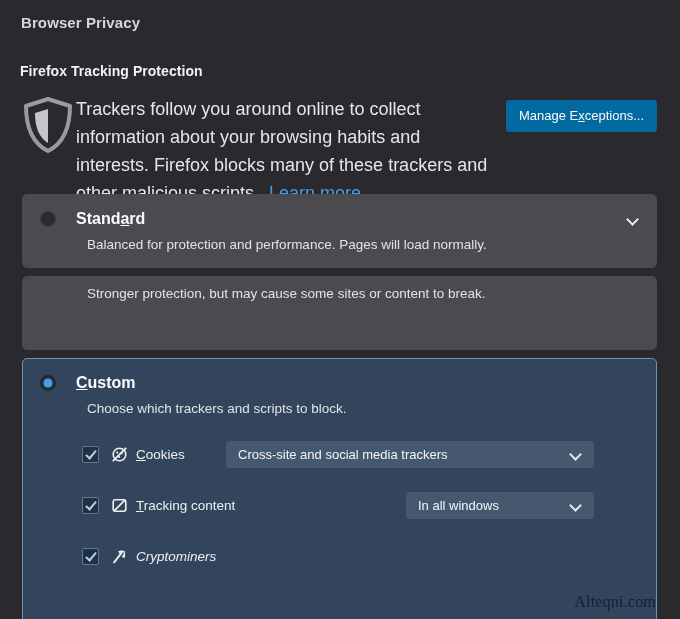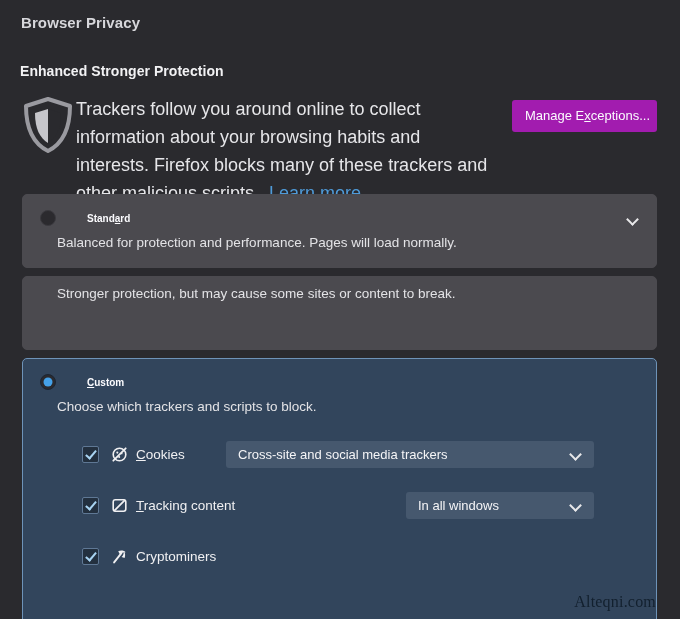--- a/index.html
+++ b/index.html
@@ -65,27 +65,27 @@
     color: #4f9bd9;
     text-decoration: none;
     margin-left: 10px;
     cursor: pointer;
   }
 
   .manage-btn {
     position: absolute;
     right: 23px;
     top: 100px;
-    background: #a21caf;
+    background: #0369a1;
     border: none;
     border-radius: 3px;
     color: #fbfbfe;
     font-family: "Liberation Sans", sans-serif;
     font-size: 13px;
-    padding: 8px 7px 9px 13px;
+    padding: 8px 13px 9px 13px;
     cursor: pointer;
     white-space: nowrap;
   }
   .akey { text-decoration: underline; text-underline-offset: 1px; }
 
   
   .card {
     position: absolute;
     left: 22px;
     width: 635px;
@@ -126,27 +126,27 @@
   .radio.on::after {
     content: "";
     position: absolute;
     left: 50%; top: 50%;
     transform: translate(-50%, -50%);
     width: 9px; height: 9px;
     border-radius: 50%;
     background: #45a1e8;
   }
   .card-label {
-    margin-left: 31px;
-    font-size: 10px;
+    margin-left: 20px;
+    font-size: 16px;
     font-weight: 700;
     color: #fbfbfe;
   }
   .card-desc {
-    padding-left: 34px;
+    padding-left: 64px;
     padding-top: 9px;
     font-size: 13.5px;
     color: #e3e3e6;
   }
   .chevron-head {
     position: absolute;
     right: 17px;
     top: 16px;
   }
 
@@ -242,21 +242,21 @@
     font-size: 16px;
     color: #0e1b28;
     opacity: .88;
     letter-spacing: .2px;
   }
 </style>
 </head>
 <body>
 
 <div class="page-title">Browser Privacy</div>
-<div class="section-title">Enhanced Stronger Protection</div>
+<div class="section-title">Firefox Tracking Protection</div>
 
 <div class="intro">
   <div class="shield-wrap">
     <span>
       <svg width="52" height="58" viewBox="0 0 52 58" aria-hidden="true">
         <path d="M26 3 L48 10 C48 34 40 48 26 55 C12 48 4 34 4 10 Z" fill="none" stroke="#9a9aa0" stroke-width="4" stroke-linejoin="round"></path>
         <path d="M26 13 L39 17 C39 33 34 42 26 47 Z" fill="#2a2a2e"></path>
         <path d="M26 13 L13 17 C13 33 18 42 26 47 Z" fill="#c5c5ca"></path>
       </svg>
     </span>
@@ -318,21 +318,21 @@
     </span>
     <span class="opt-label"><span class="akey">C</span><span>ookies</span></span>
     <div class="dropdown" style="left:203px; width:368px;">
       <span class="dd-text">Cross-site and social media trackers</span>
       <span class="dd-chev">
           <span class="chev"></span>
         </span>
     </div>
   </div>
 
-  <div class="opt-row" style="top:185px;">
+  <div class="opt-row" style="top:185px;font-style:italic;">
     <span class="checkbox"></span>
     <span class="opt-icon">
       <svg width="17" height="17" viewBox="0 0 17 17" aria-hidden="true">
         <path d="M3.1 14.4 L10.4 5.1" stroke="#f0f0f2" stroke-width="1.9" stroke-linecap="round"></path>
         <path d="M7.2 3.2 C10 2 13.4 2.6 14.8 4.4 C12.2 3.9 10.1 5.2 9.1 6.7 Z" fill="#f0f0f2"></path>
         <path d="M13.6 9.9 C14.6 7.3 14.2 4.4 12.6 3.0 C13.1 5.6 12.0 8.0 10.6 9.1 Z" fill="#f0f0f2"></path>
       </svg>
     </span>
     <span class="opt-label">Cryptominers</span>
   </div>

